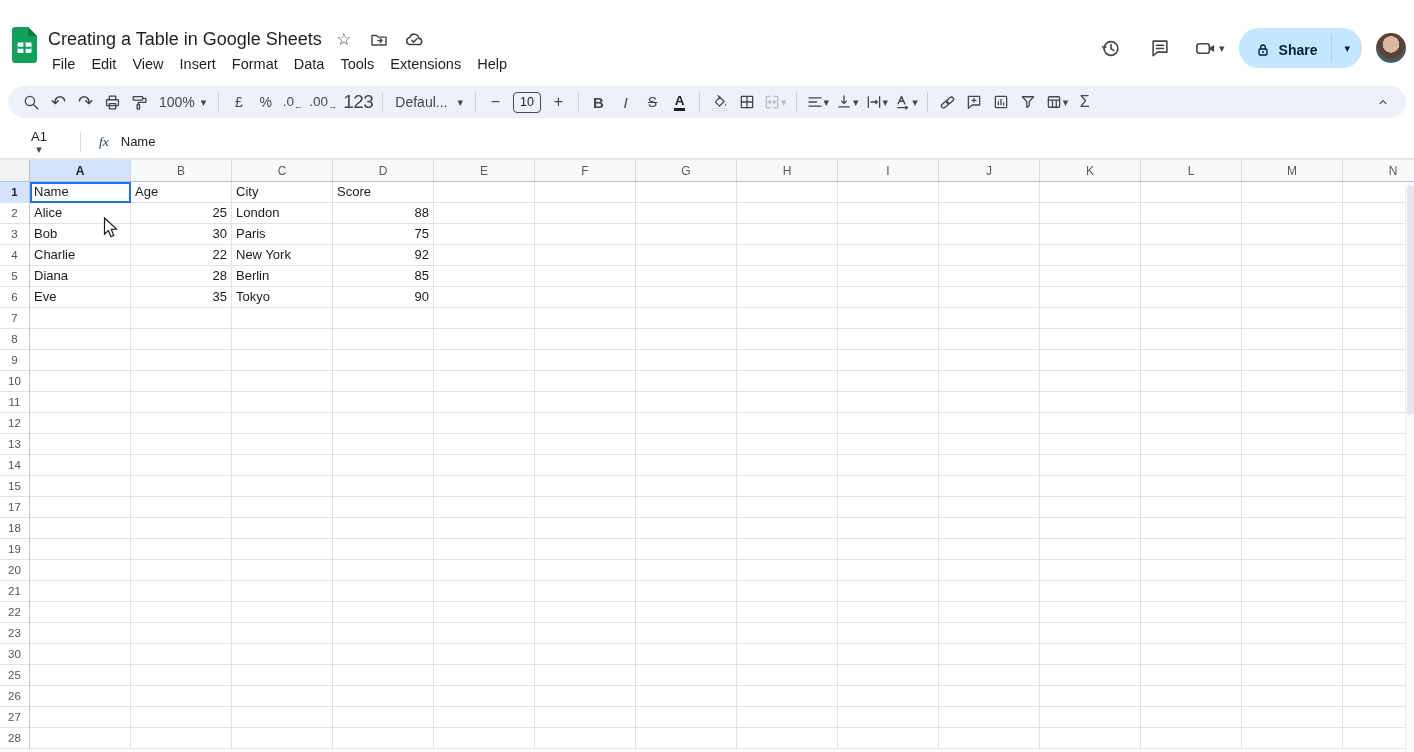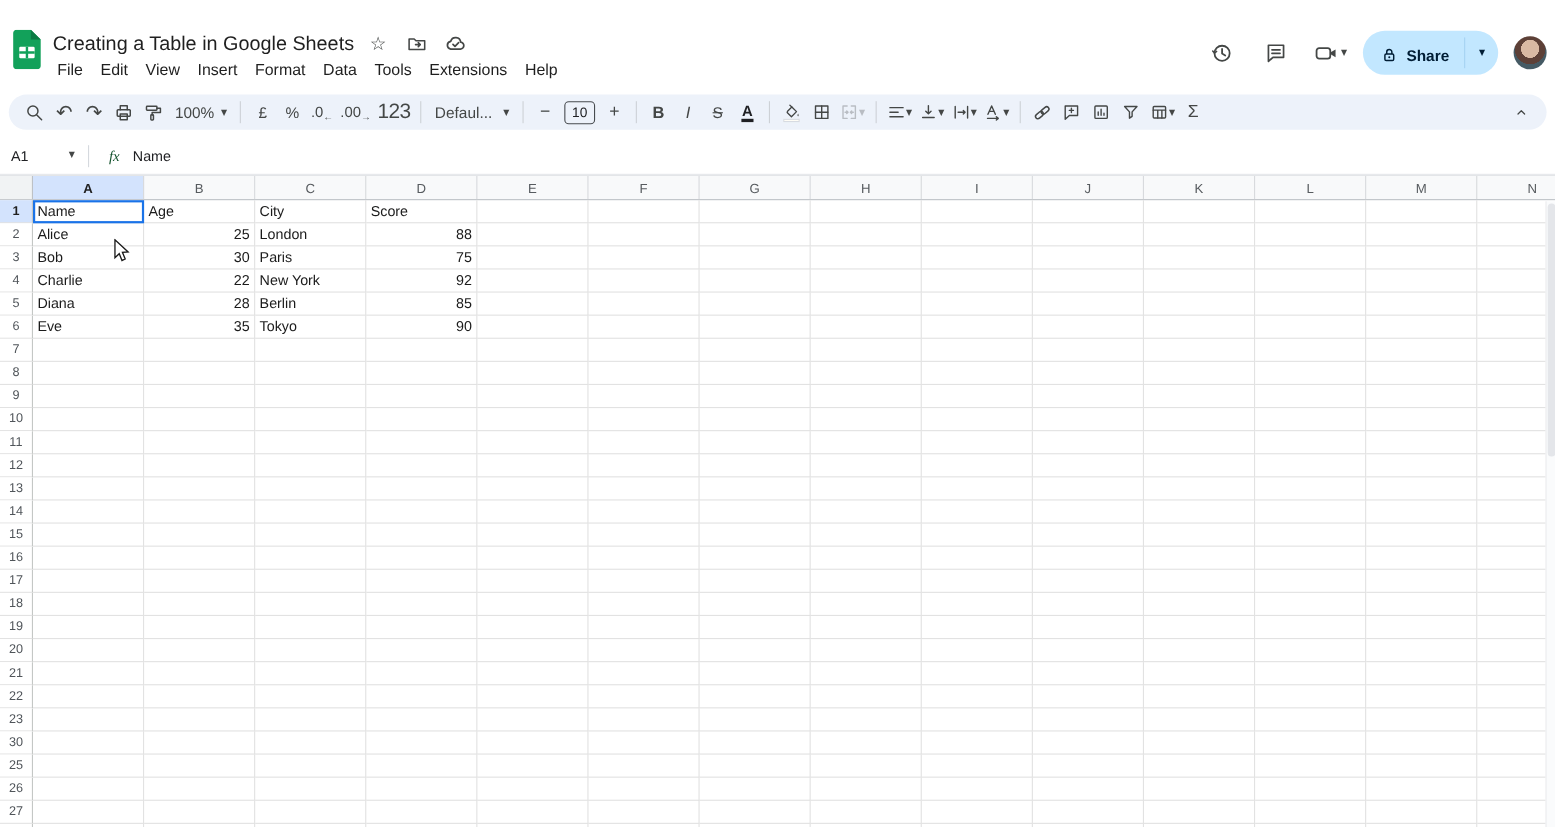--- a/index.html
+++ b/index.html
@@ -55,21 +55,21 @@
   .fill-bar { width:15px; height:3px; background:#fffdf6; border:0.5px solid #d7dbe2; margin-top:-1px; }
   .disabled, .disabled .caret { color:#b9bdc3; }
   .disabled .ic { stroke:#b9bdc3; }
   .sigma { font-size:16px; font-weight:500; color:#444746; }
   .tb-spacer { flex:1; }
 
   
   .formula-bar { position:absolute; top:104px; left:0; right:0; height:34px; display:flex; align-items:center;
     border-bottom:1px solid #e3e5e8; background:#fff; }
   .name-box { width:76px; display:flex; align-items:center; justify-content:space-between; padding:0 8px 0 10px;
-    font-size:13px; color:#202124; }
+    font-size:13px; color:#202124;flex-direction:column; }
   .fbar-div { width:1px; height:20px; background:#d5d9de; margin:0 4px; }
   .fx { font-style:italic; font-size:13.5px; color:#14532d; margin:0 12px 0 14px; font-family:"Liberation Serif", serif; }
   .fbar-value { font-size:13px; color:#202124; }
 
   
   .grid { position:absolute; top:138px; left:0; width:1414px; height:614px; overflow:hidden; background:#fff; }
   .colhead-row { display:flex; height:23px; background:#f8f9fa; border-bottom:1px solid #bdc1c6; border-top:1px solid #e3e5e8; }
   .corner { flex:none; width:30px; background:#f1f3f4; border-right:1px solid #bdc1c6; }
   .colhead { flex:none; width:101px; display:flex; align-items:center; justify-content:center; font-size:12px;
     color:#575b5f; border-right:1px solid #d8dadd; }
@@ -626,37 +626,20 @@
         <div class="cell"></div>
         <div class="cell"></div>
         <div class="cell"></div>
         <div class="cell"></div>
         <div class="cell"></div>
         <div class="cell"></div>
         <div class="cell"></div>
         <div class="cell"></div>
       </div>
       <div class="grow">
-        <div class="rowhead">16</div>
-        <div class="cell"></div>
-        <div class="cell"></div>
-        <div class="cell"></div>
-        <div class="cell"></div>
-        <div class="cell"></div>
-        <div class="cell"></div>
-        <div class="cell"></div>
-        <div class="cell"></div>
-        <div class="cell"></div>
-        <div class="cell"></div>
-        <div class="cell"></div>
-        <div class="cell"></div>
-        <div class="cell"></div>
-        <div class="cell"></div>
-      </div>
-      <div class="grow">
         <div class="rowhead">17</div>
         <div class="cell"></div>
         <div class="cell"></div>
         <div class="cell"></div>
         <div class="cell"></div>
         <div class="cell"></div>
         <div class="cell"></div>
         <div class="cell"></div>
         <div class="cell"></div>
         <div class="cell"></div>

